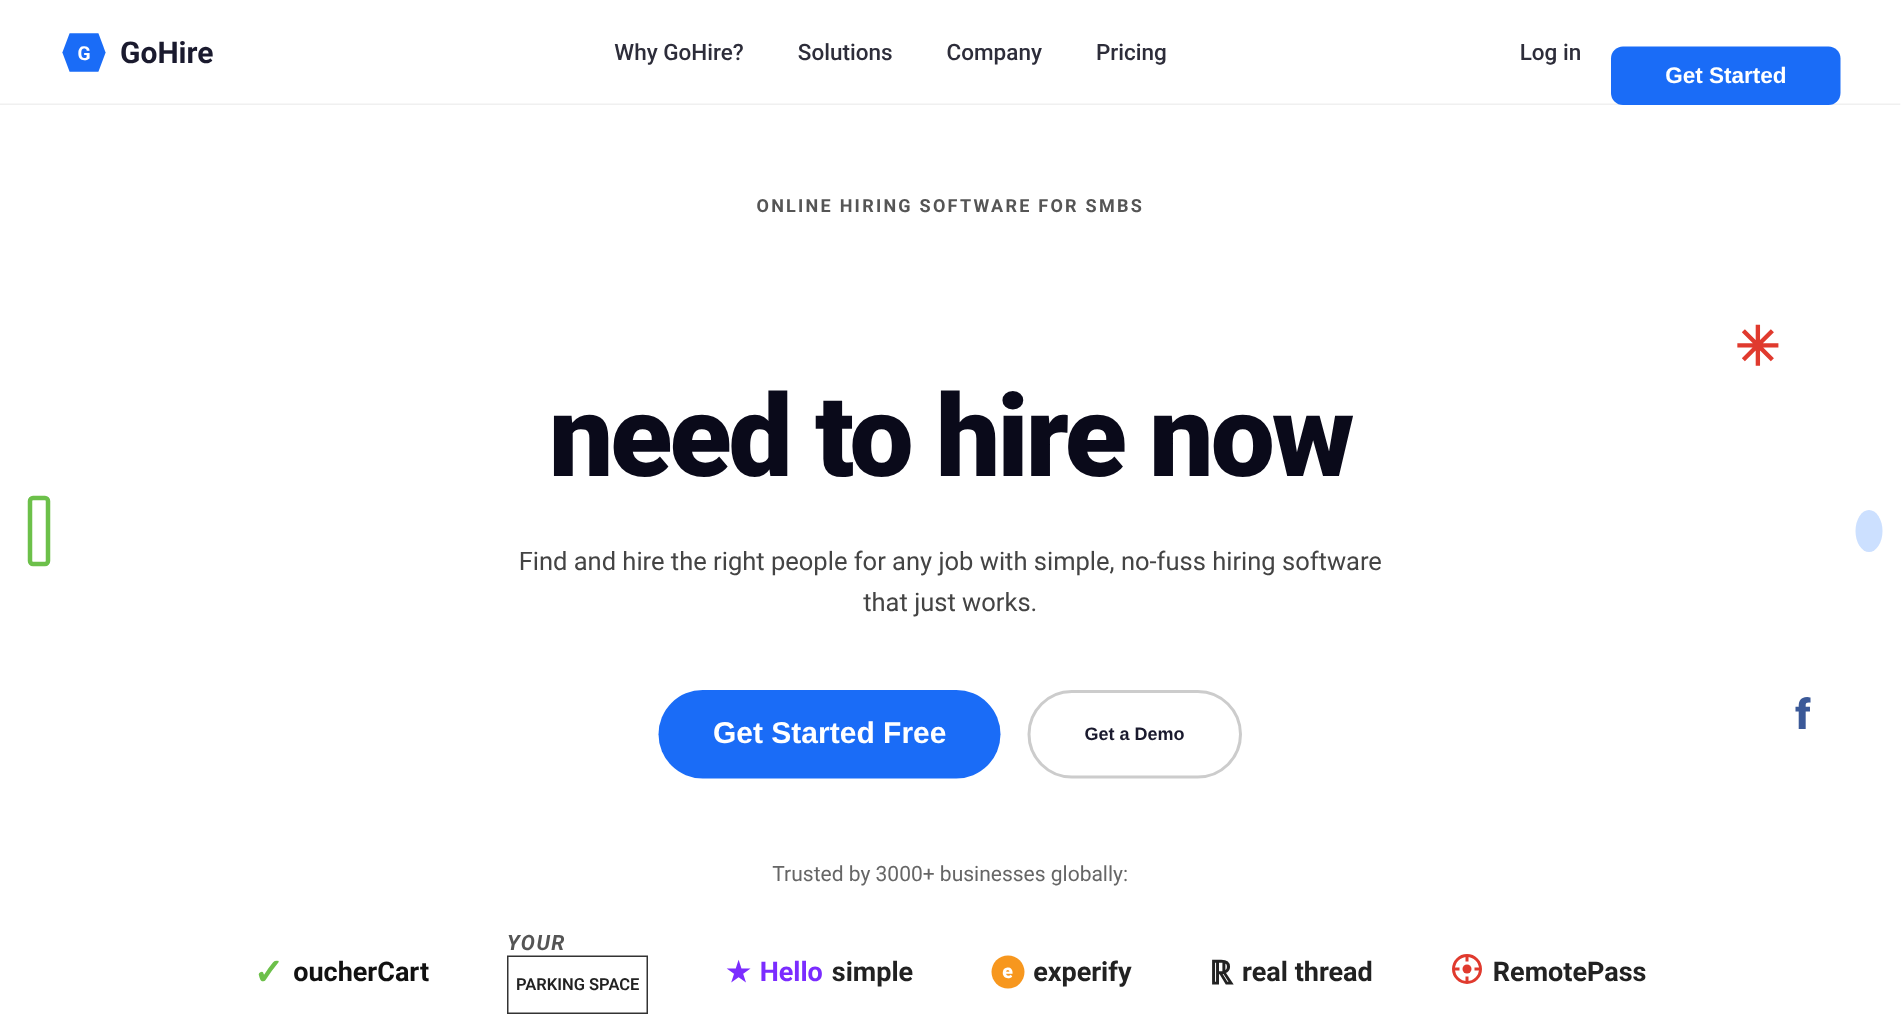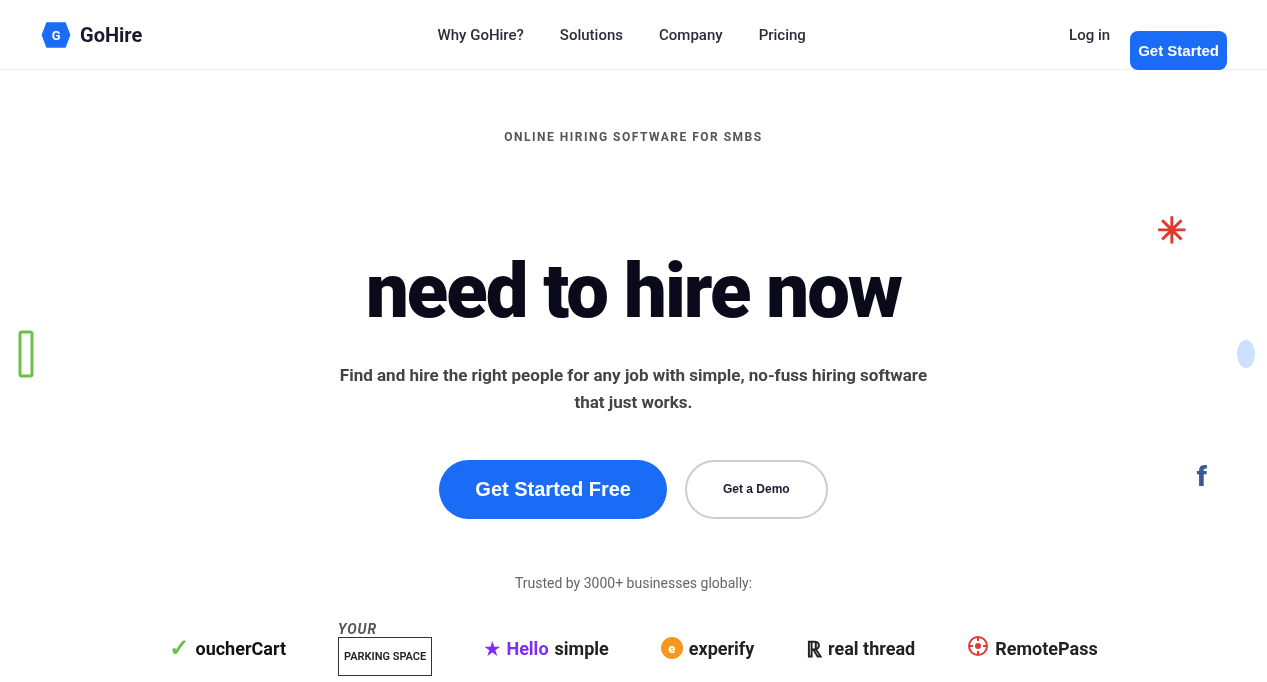--- a/index.html
+++ b/index.html
@@ -56,21 +56,21 @@
       text-decoration: none;
       color: #2d2d3a;
       font-size: 15px;
       font-weight: 500;
     }
     .btn-get-started-nav {
       background: #1a6cf7;
       color: #fff;
       border: none;
       border-radius: 8px;
-      padding: 11px 8px;
+      padding: 11px 36px;
       font-size: 15px;
       font-weight: 600;
       cursor: pointer;
       margin-top: 32px;
     }
 
     
     .hero {
       position: relative;
       text-align: center;
@@ -93,21 +93,20 @@
       max-width: 760px;
       margin: 0 auto 30px;
       letter-spacing: -2px;
     }
     .hero-subtext {
       font-size: 17px;
       color: #444;
       max-width: 600px;
       margin: 0 auto 44px;
       line-height: 1.6;
-      font-weight: bold;
     }
     .hero-buttons {
       display: flex;
       justify-content: center;
       gap: 18px;
       margin-bottom: 56px;
     }
     .btn-primary {
       background: #1a6cf7;
       color: #fff;

